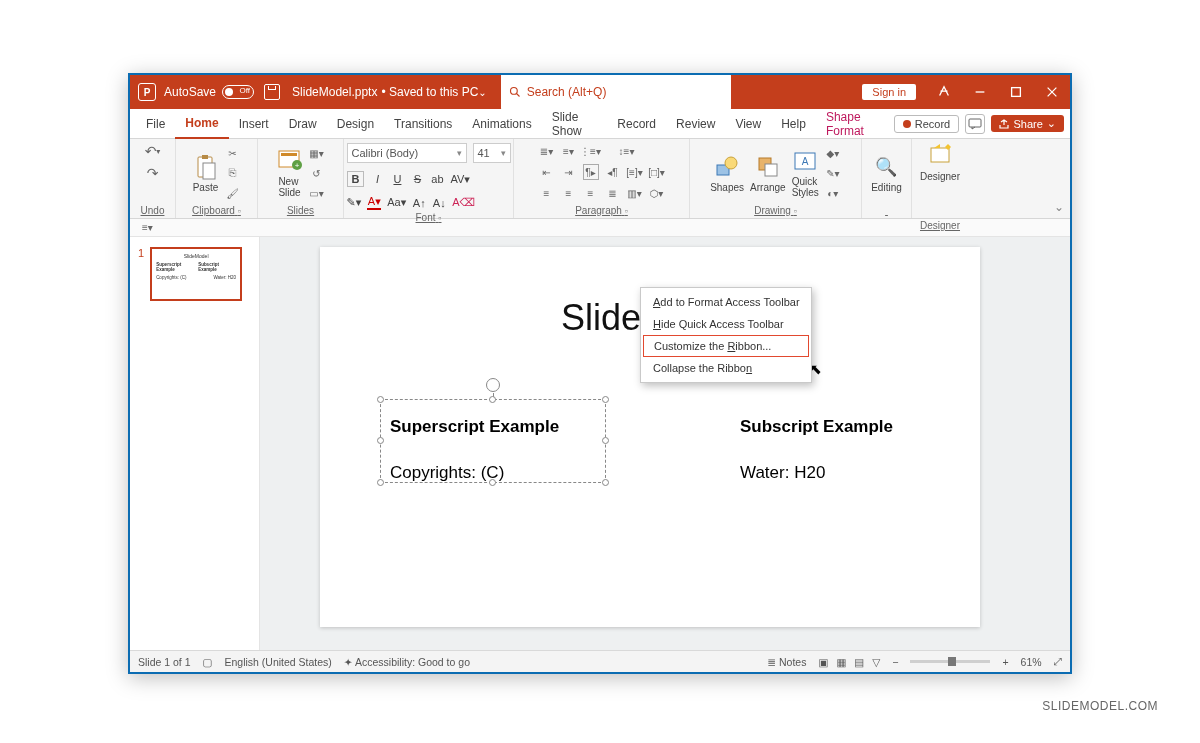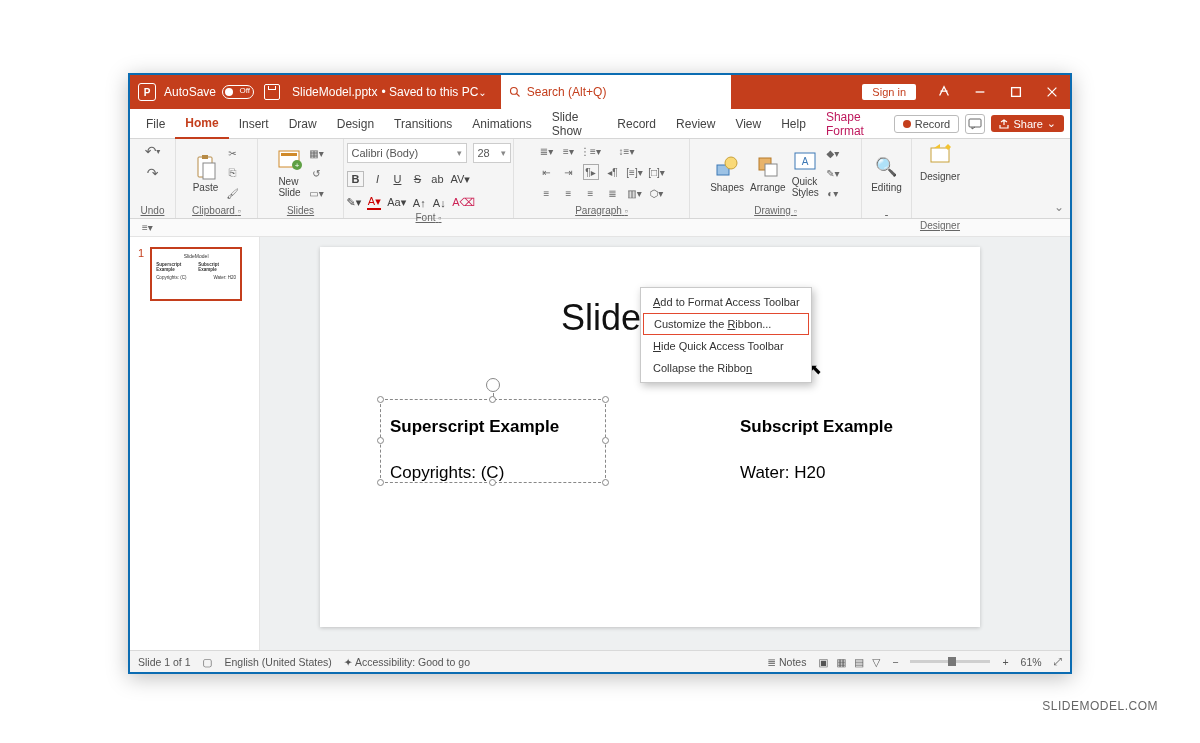--- a/index.html
+++ b/index.html
@@ -222,21 +222,21 @@
       <div class="lbl">Slides</div>
     </div>
     <div class="rgroup" style="width:170px;">
       <div class="body col" style="gap:8px;align-items:flex-start;">
         <div class="row">
           <div class="fontbox name">
               <span>Calibri (Body)</span>
               <span style="font-size:9px;color:#888">▾</span>
             </div>
           <div class="fontbox size">
-              <span>28</span>
+              <span>41</span>
               <span style="font-size:9px;color:#888">▾</span>
             </div>
         </div>
         <div class="row">
           <span class="txtbtn" style="font-weight:bold;border:1px solid #bbb;padding:1px 4px;">B</span>
           <span class="txtbtn" style="font-style:italic;">I</span>
           <span class="txtbtn" style="text-decoration:underline;">U</span>
           <span class="txtbtn"><s>S</s></span>
           <span class="txtbtn">ab</span>
           <span class="txtbtn">AV▾</span>
@@ -389,22 +389,22 @@
           <div class="handle" style="left:-4px;bottom:-4px"></div>
           <div class="handle" style="left:calc(50% - 4px);bottom:-4px"></div>
           <div class="handle" style="right:-4px;bottom:-4px"></div>
         </div>
       </div>
     </div>
   </div>
 
   <div class="ctxmenu">
     <div class="item"><u>A</u><span>dd to Format Access Toolbar</span></div>
+    <div class="item"><u>H</u><span>ide Quick Access Toolbar</span></div>
     <div class="item hl"><span>Customize the </span><u>R</u><span>ibbon...</span></div>
-    <div class="item"><u>H</u><span>ide Quick Access Toolbar</span></div>
     <div class="item"><span>Collapse the Ribbo</span><u>n</u></div>
   </div>
   <div class="cursor">⬉</div>
 
   <div class="status">
     <span>Slide 1 of 1</span>
     <span>▢</span>
     <span>English (United States)</span>
     <span>✦ <span>Accessibility: Good to go</span></span>
     <div class="grow"></div>

